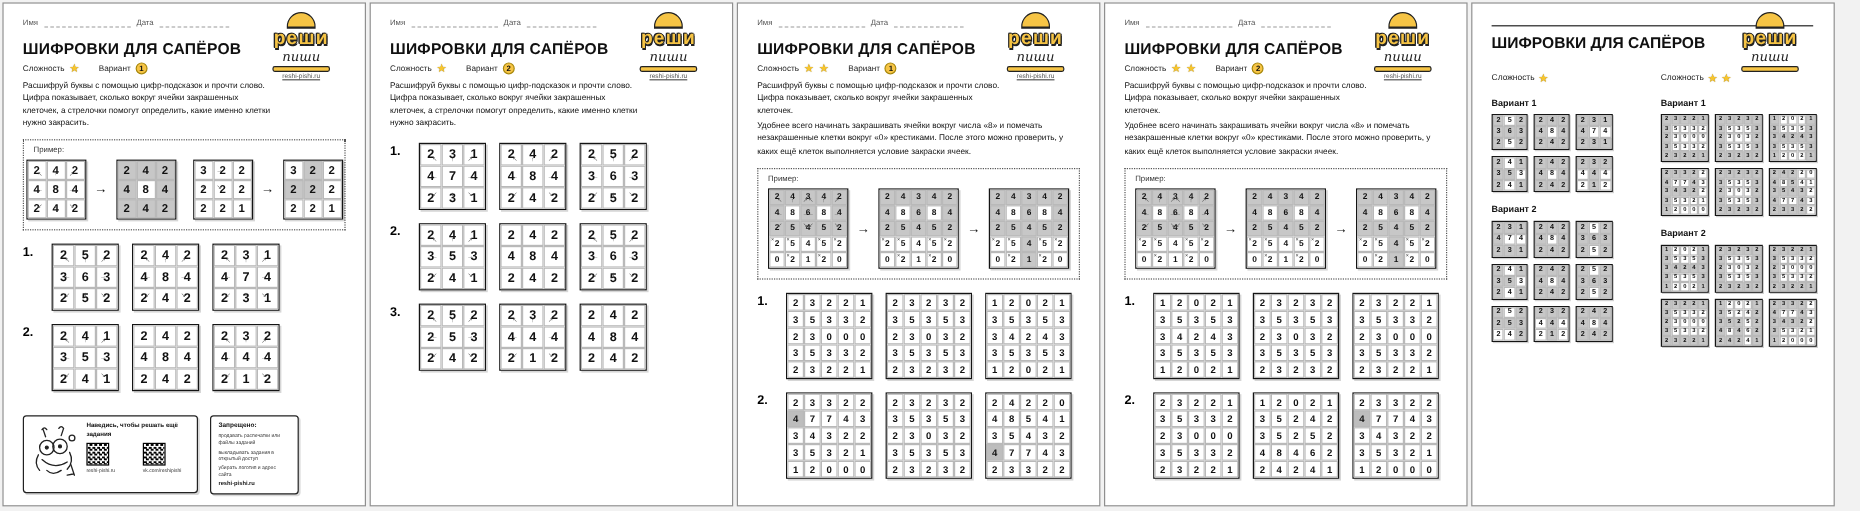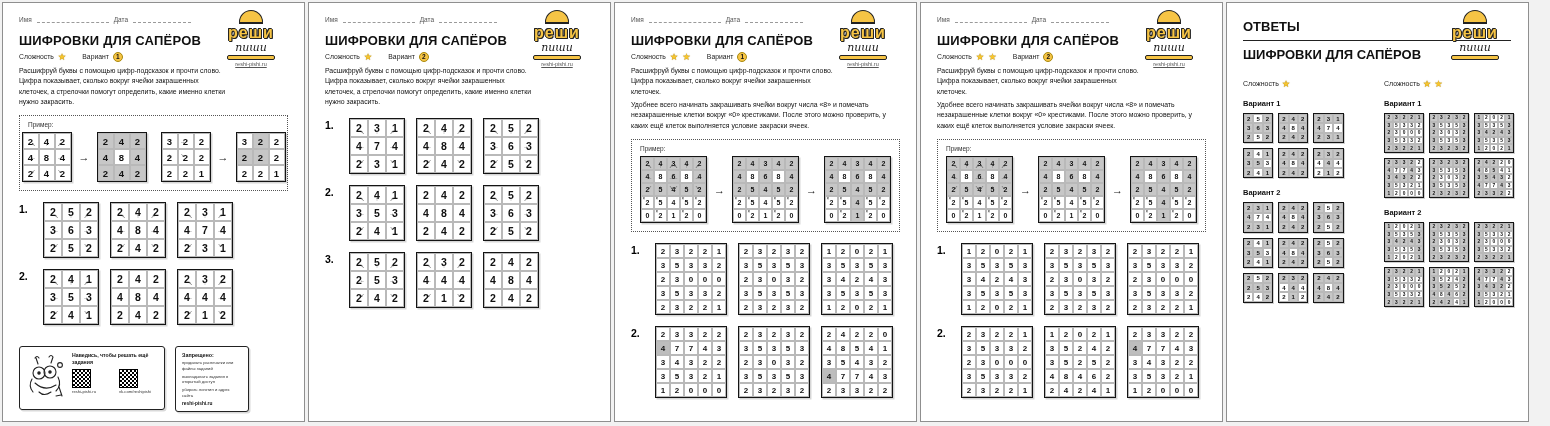--- a/index.html
+++ b/index.html
@@ -1133,21 +1133,20 @@
         </div>
       </div>
     </div>
     <div class="page">
       <div class="logo">
         <div class="logo-arc"></div>
         <div class="logo-top">реши</div>
         <div class="logo-bottom">пиши</div>
         <div class="logo-underline"></div>
       </div>
-      <div class="ans-heading">ОТВЕТЫ</div>
       <hr class="ans-divider">
       <div class="ans-title">ШИФРОВКИ ДЛЯ САПЁРОВ</div>
       <div class="ans-cols">
         <div class="ans-col">
           <div class="diff-row">
             <span>Сложность</span>
             <span class="star">★</span>
           </div>
           <div class="variant-heading">Вариант 1</div>
           <div class="ans-row">

